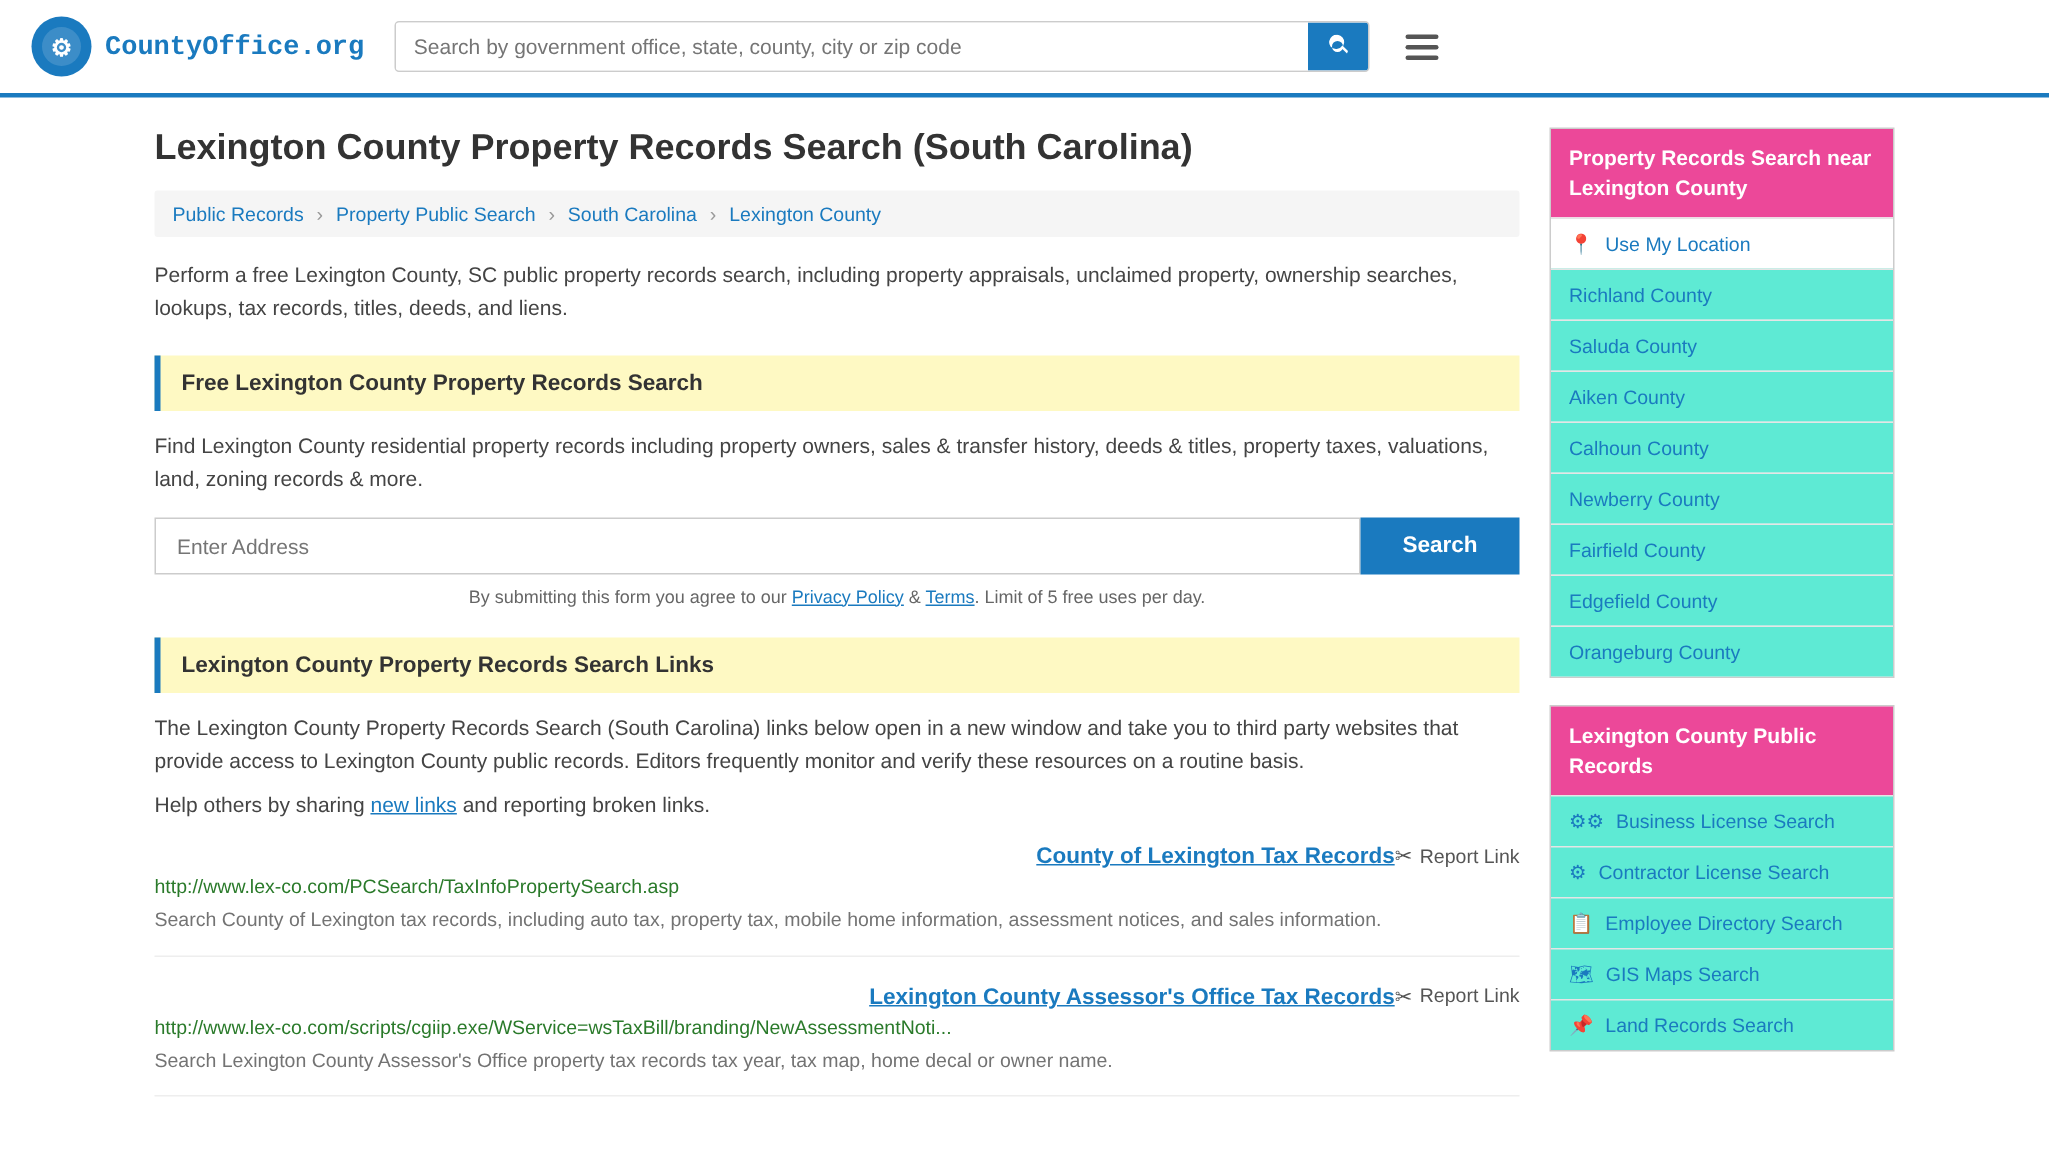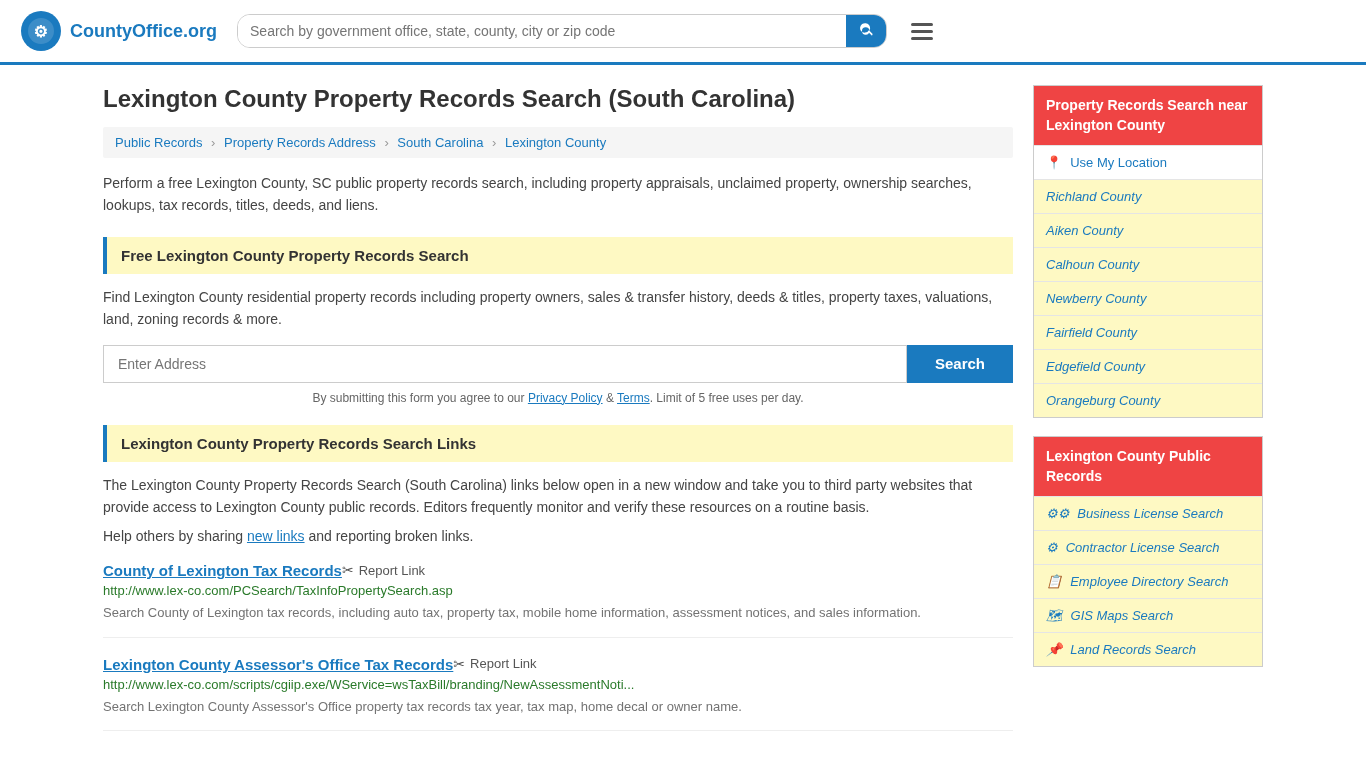--- a/index.html
+++ b/index.html
@@ -22,28 +22,28 @@
     }
     #logo-icon {
       width: 42px;
       height: 42px;
     }
     #logo-text {
       font-size: 18px;
       color: #333;
       font-weight: bold;
     }
-    #logo-text span { color: #1a7abf; }
+    #logo-text span { color: #1a7abf; font-family: Liberation Mono, monospace; }
 
     #search-bar-container {
       flex: 1;
       display: flex;
       max-width: 650px;
       border: 1px solid #ccc;
-      border-radius: 13px;
+      border-radius: 3px;
       overflow: hidden;
     }
     #header-search-input {
       flex: 1;
       padding: 8px 12px;
       font-size: 14px;
       border: none;
       outline: none;
       color: #555;
     }
@@ -170,21 +170,21 @@
     }
     #sharing-text a { color: #1a7abf; }
 
     .record-link-item {
       margin-bottom: 18px;
       padding-bottom: 14px;
       border-bottom: 1px solid #eee;
     }
     .record-link-header {
       display: flex;
-      justify-content: flex-start;
+      justify-content: flex-end;
       align-items: flex-start;
       margin-bottom: 4px;
     }
     .record-link-title {
       font-size: 15px;
       font-weight: bold;
       color: #1a7abf;
       text-decoration: underline;
       cursor: pointer;
     }
@@ -214,21 +214,21 @@
       line-height: 1.5;
     }
 
     
     #right-sidebar {
       width: 230px;
       flex-shrink: 0;
     }
 
     .sidebar-section-header {
-      background: #ef4444;
+      background: #ec4899;
       color: #fff;
       padding: 10px 12px;
       font-size: 14px;
       font-weight: bold;
       margin-bottom: 0;
       line-height: 1.4;
     }
 
     .sidebar-links-box {
       border: 1px solid #ccc;
@@ -238,22 +238,21 @@
       border: none;
     }
 
     .sidebar-link-item {
       display: flex;
       align-items: center;
       gap: 8px;
       padding: 9px 12px;
       border-top: 1px solid #e5e5e5;
       cursor: pointer;
-      background: #fef9c3;
-      font-style: italic;
+      background: #5eead4;
     }
     .sidebar-link-item a {
       color: #1a7abf;
       text-decoration: none;
       font-size: 13px;
     }
     .sidebar-icon {
       color: #1a7abf;
       font-size: 13px;
       flex-shrink: 0;
@@ -308,21 +307,21 @@
 
 <div id="main-content">
 
   <div id="left-column">
 
     <h1 id="page-title">Lexington County Property Records Search (South Carolina)</h1>
 
     <div id="breadcrumb">
       <a href="#">Public Records</a>
       <span class="sep">›</span>
-      <a href="#">Property Records Address</a>
+      <a href="#">Property Public Search</a>
       <span class="sep">›</span>
       <a href="#">South Carolina</a>
       <span class="sep">›</span>
       <a href="#">Lexington County</a>
     </div>
 
     <p id="intro-text">Perform a free Lexington County, SC public property records search, including property appraisals, unclaimed property, ownership searches, lookups, tax records, titles, deeds, and liens.</p>
 
     <div>
       <div class="section-header">Free Lexington County Property Records Search</div>
@@ -379,20 +378,23 @@
     <div class="sidebar-links-box">
       <div class="sidebar-section-header">Property Records Search near Lexington County</div>
       <div class="use-my-location">
         <span class="sidebar-icon sidebar-icon-pin">📍</span>
         <a href="#">Use My Location</a>
       </div>
       <div class="sidebar-link-item">
         <a href="#">Richland County</a>
       </div>
       <div class="sidebar-link-item">
+        <a href="#">Saluda County</a>
+      </div>
+      <div class="sidebar-link-item">
         <a href="#">Aiken County</a>
       </div>
       <div class="sidebar-link-item">
         <a href="#">Calhoun County</a>
       </div>
       <div class="sidebar-link-item">
         <a href="#">Newberry County</a>
       </div>
       <div class="sidebar-link-item">
         <a href="#">Fairfield County</a>

